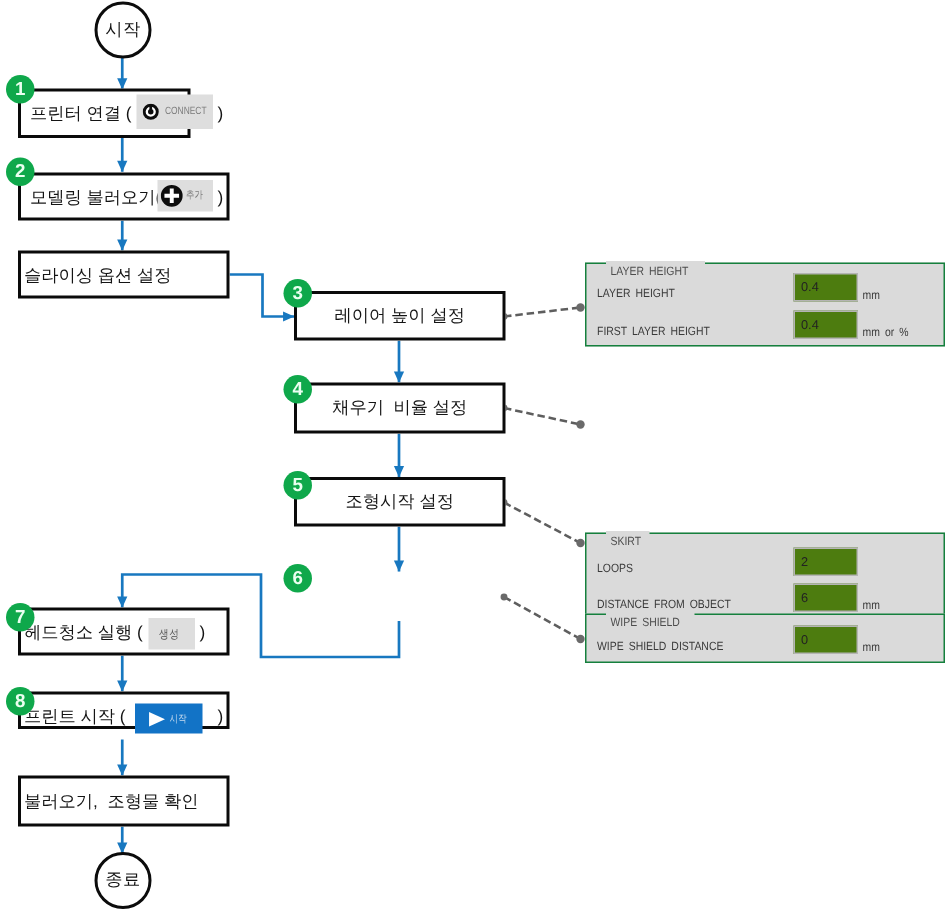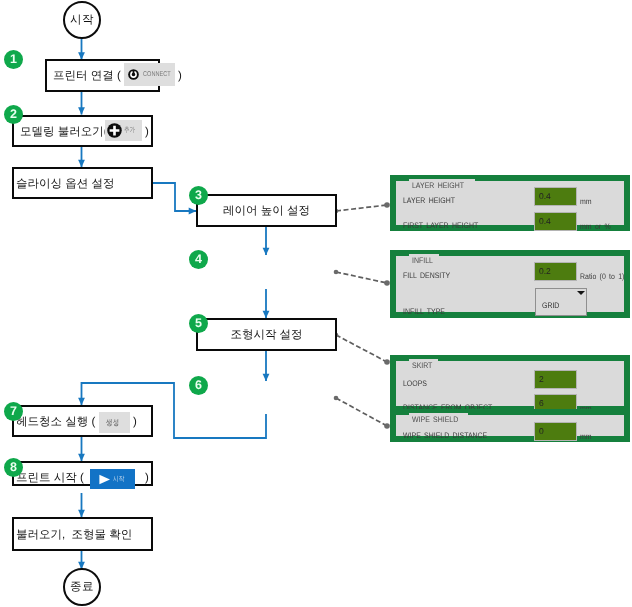--- a/index.html
+++ b/index.html
@@ -29,21 +29,21 @@
           box-sizing:border-box;}
   .ui-btn .ico{flex:0 0 auto;display:block;}
   .ui-btn .txt{font-size:7px;color:#7b7b7b;letter-spacing:0px;line-height:1;
                font-family:"Liberation Sans",sans-serif;white-space:nowrap;
                transform:scaleX(0.8);transform-origin:left center;}
   .ui-btn.blue{background:#1273c6;}
   .ui-btn.blue .txt{color:#c9dcef;font-size:7px;letter-spacing:0.2px;}
   .ui-btn.kr .txt{font-size:8px;color:#555;letter-spacing:0.5px;}
 
   .panel{position:absolute;box-sizing:border-box;background:#dadada;
-         border:6px solid #15803d;z-index:3;text-decoration:underline;}
+         border:1px solid #15803d;z-index:3;text-decoration:underline;}
   .panel .legend{position:absolute;top:-2px;left:13px;background:#dadada;
         font-size:8px;color:#4d4d4d;padding:2px 3px 0 3px;line-height:9px;
         word-spacing:1.6px;}
   .panel .legend span{display:inline-block;
         transform:scaleX(0.87);transform-origin:left center;}
   .panel .row{position:absolute;font-size:8px;color:#3a3a3a;word-spacing:1.6px;
               white-space:nowrap;transform:scaleX(0.87);transform-origin:left center;}
   .panel .fld{position:absolute;box-sizing:border-box;background:#4d7c0f;
         border:1px solid #b4b4b4;font-size:8.5px;color:#222;line-height:1;
         display:flex;align-items:center;padding-left:4px;}
@@ -104,21 +104,21 @@
   </svg>
 
   <div class="term" style="left:63px;top:1px;width:38px;height:38px;">
     <span>시작</span>
   </div>
 
   <div class="term" style="left:63px;top:568px;width:38px;height:38px;">
     <span>종료</span>
   </div>
 
-  <div class="node" style="left:12px;top:59px;width:115px;height:33px;margin-left:33px;">
+  <div class="node" style="left:12px;top:59px;width:115px;height:33px;">
     <div class="label" style="left:6px;top:10px;">프린터 연결 (</div>
     <div class="ui-btn" style="left:77px;top:2px;width:51px;height:23px;padding-left:4px;">
       <svg class="ico" width="11" height="11" viewBox="0 0 24 24">
         <circle cx="12" cy="12" r="11.6" fill="#0d0d0d"></circle>
         <path d="M12,4.6 A7.4,7.4 0 1 0 12,19.4 A7.4,7.4 0 1 0 12,4.6 Z M12,8.0 A4.0,4.0 0 1 1 12,16.0 A4.0,4.0 0 1 1 12,8.0 Z" fill="#fff"></path>
         <rect x="10.0" y="2.6" width="4.0" height="9.2" fill="#0d0d0d"></rect>
       </svg>
       <span class="txt" style="margin-left:4px;">CONNECT</span>
     </div>
     <div class="label" style="left:131px;top:10px;">)</div>
@@ -140,20 +140,23 @@
 
   <div class="node" style="left:12px;top:167px;width:141px;height:32px;">
     <div class="label" style="left:2px;top:10px;">슬라이싱 옵션 설정</div>
   </div>
 
   <div class="node ctr" style="left:196px;top:194px;width:141px;height:33px;">
     <div class="label" style="top:10px;">레이어 높이 설정</div>
   </div>
   <div class="badge" style="left:189px;top:186px;">3</div>
 
+  <div class="node ctr" style="left:196px;top:255px;width:141px;height:34px;">
+    <div class="label" style="top:10px;">채우기  비율 설정</div>
+  </div>
   <div class="badge" style="left:189px;top:250px;">4</div>
 
   <div class="node ctr" style="left:196px;top:318px;width:141px;height:33px;">
     <div class="label" style="top:10px;">조형시작 설정</div>
   </div>
   <div class="badge" style="left:189px;top:314px;">5</div>
 
   <div class="badge" style="left:189px;top:376px;">6</div>
 
   <div class="node" style="left:12px;top:405px;width:141px;height:32px;">
@@ -184,31 +187,20 @@
   <div class="panel" style="left:390px;top:175px;width:240px;height:56px;">
     <div class="legend"><span>LAYER HEIGHT</span></div>
     <div class="row" style="left:7px;top:15px;">LAYER HEIGHT</div>
     <div class="fld" style="left:138px;top:6px;width:43px;height:19px;">0.4</div>
     <div class="unit" style="left:184px;top:16px;">mm</div>
     <div class="row" style="left:7px;top:40px;">FIRST LAYER HEIGHT</div>
     <div class="fld" style="left:138px;top:31px;width:43px;height:19px;">0.4</div>
     <div class="unit" style="left:184px;top:41px;">mm or %</div>
   </div>
 
-  <div class="panel" style="left:390px;top:250px;width:240px;height:68px;">
-    <div class="legend"><span>INFILL</span></div>
-    <div class="row" style="left:7px;top:15px;">FILL DENSITY</div>
-    <div class="fld" style="left:138px;top:6px;width:43px;height:19px;">0.2</div>
-    <div class="unit" style="left:184px;top:16px;">Ratio (0 to 1)</div>
-    <div class="row" style="left:7px;top:51px;">INFILL TYPE</div>
-    <div class="combo" style="left:139px;top:32px;width:52px;height:28px;">
-      <span class="arw"></span>
-      <span class="cv">GRID</span>
-    </div>
-  </div>
 
   <div class="panel" style="left:390px;top:335px;width:240px;height:57px;margin-top:20px;">
     <div class="legend"><span>SKIRT</span></div>
     <div class="row" style="left:7px;top:18px;">LOOPS</div>
     <div class="fld" style="left:138px;top:9px;width:43px;height:19px;">2</div>
     <div class="row" style="left:7px;top:42px;">DISTANCE FROM OBJECT</div>
     <div class="fld" style="left:138px;top:33px;width:43px;height:19px;">6</div>
     <div class="unit" style="left:184px;top:43px;">mm</div>
   </div>
 

